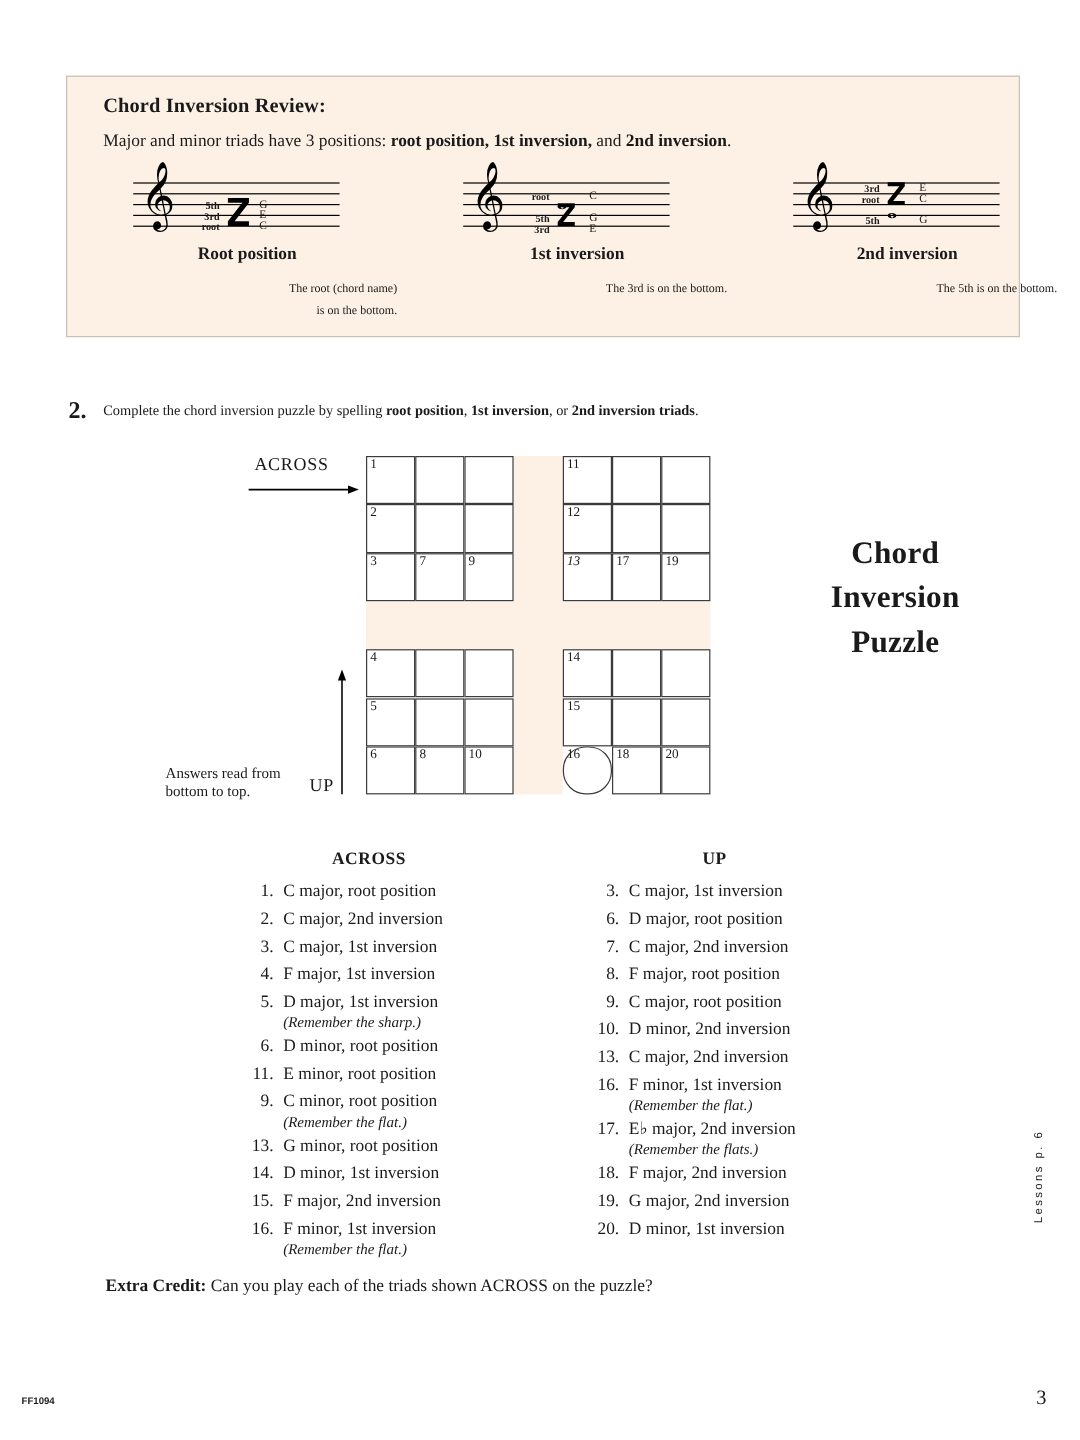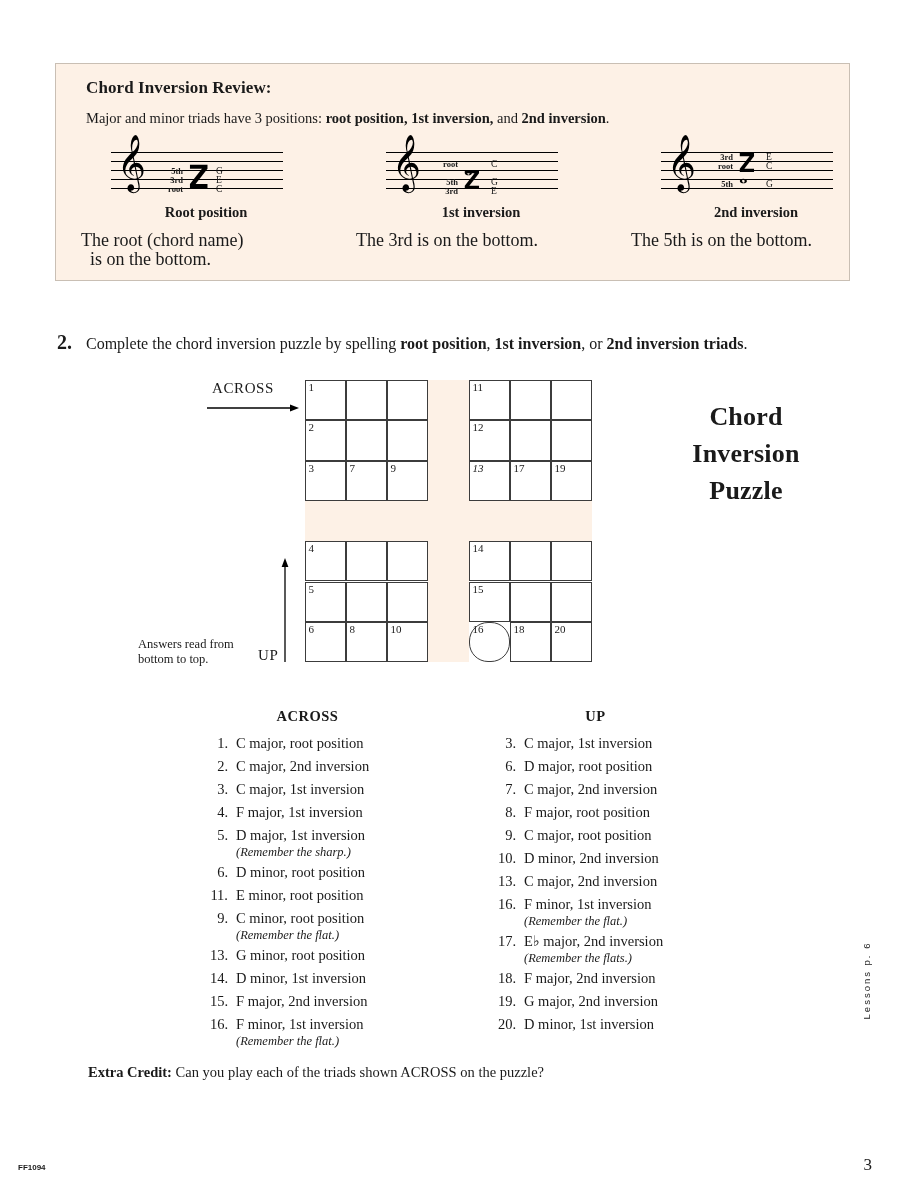--- a/index.html
+++ b/index.html
@@ -105,38 +105,38 @@
     top: 52px;
     width: 100%;
     text-align: center;
     font-size: 14.5px;
     font-weight: bold;
   }
   .staff-desc {
     position: absolute;
     top: 79px;
     width: 100%;
-    text-align: left;
-    font-size: 18px;
+    text-align: right;
+    font-size: 10px;
     line-height: 19px;
   }
 
   
   #q2-num {
     position: absolute;
     left: 57px;
     top: 331px;
     font-size: 20px;
     font-weight: bold;
   }
   #q2-text {
     position: absolute;
     left: 86px;
     top: 335px;
-    font-size: 16px;
+    font-size: 12px;
   }
   #q2-text b { font-weight: bold; }
 
   
   #grid {
     position: absolute;
     left: 305px;
     top: 380px;
     width: 287px;
     height: 282px;
@@ -195,21 +195,21 @@
     position: absolute;
     left: 138px;
     top: 637px;
     width: 118px;
     font-size: 12.5px;
     line-height: 15px;
   }
   #puzzle-title {
     position: absolute;
     left: 660px;
-    top: 398px;
+    top: 442px;
     width: 172px;
     text-align: center;
     font-size: 26px;
     font-weight: bold;
     line-height: 37px;
     letter-spacing: .2px;
   }
 
   
   .clue-col {

